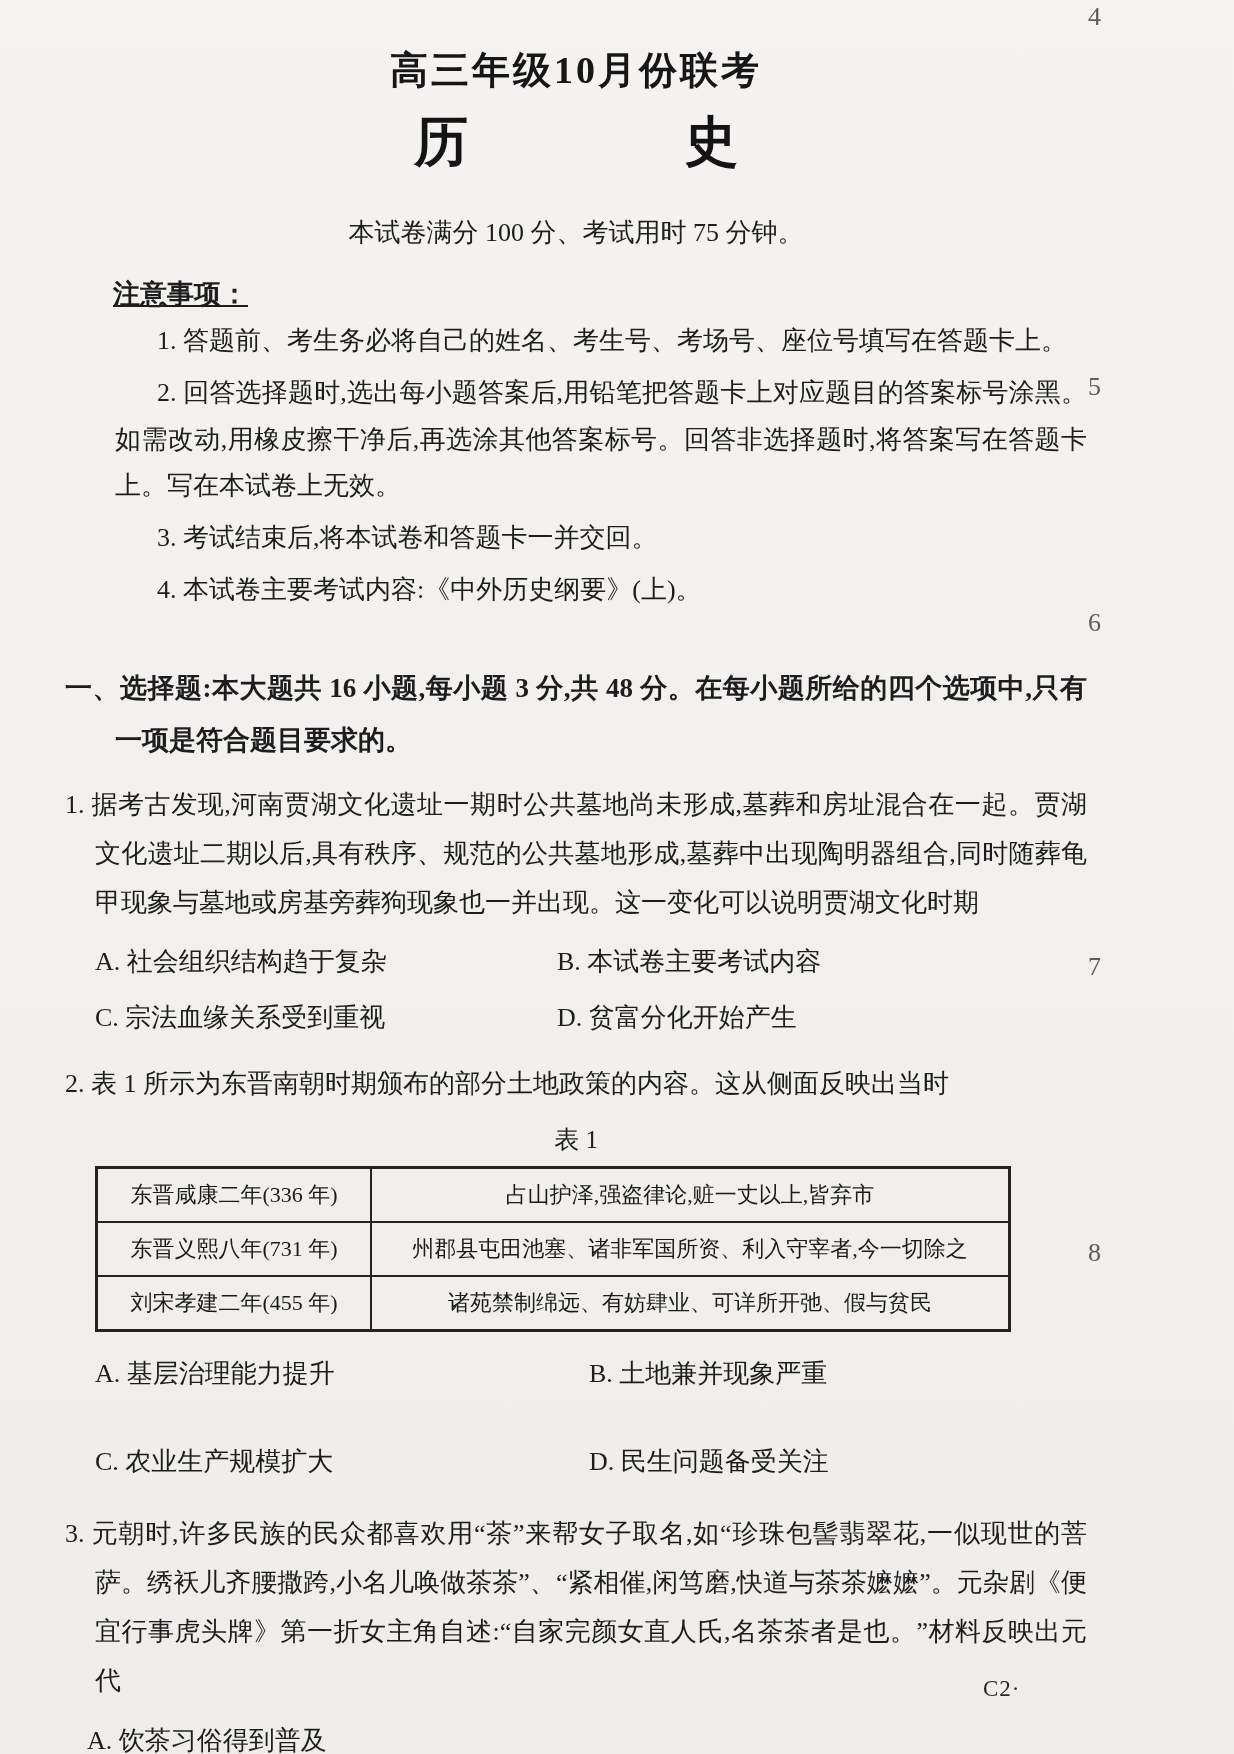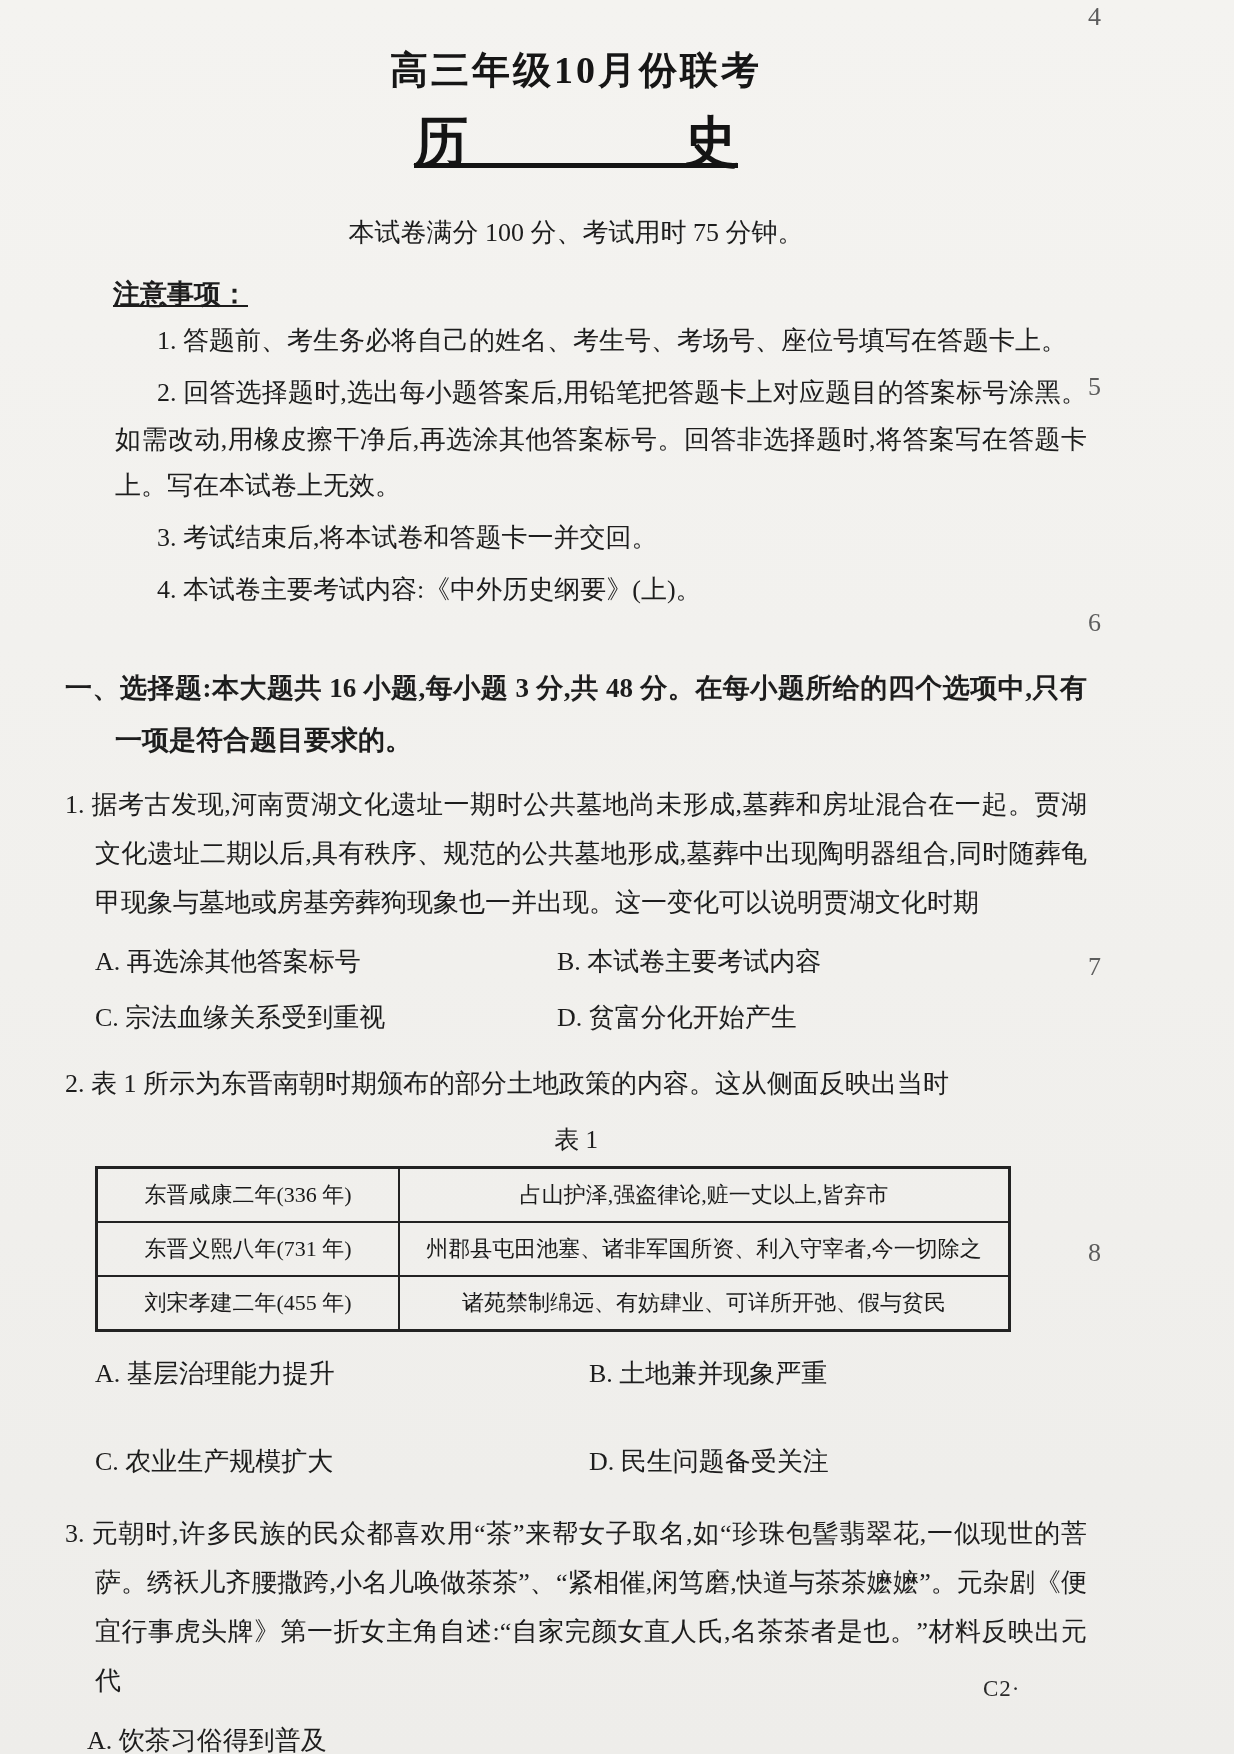--- a/index.html
+++ b/index.html
@@ -10,21 +10,21 @@
     color:#1d1d1d;
     position:relative;overflow:hidden;
   }
   .content{position:absolute;left:65px;top:0;width:1022px;}
   .title{
     text-align:center;font-size:38px;font-weight:bold;
     margin:0;padding-top:45px;letter-spacing:3px;color:#161616;
   }
   .subject{
     text-align:center;font-size:54px;font-weight:bold;
-    margin:10px 0 0 0;color:#141414;text-decoration:underline;
+    margin:10px 0 0 0;color:#141414;
   }
   .exam-info{text-align:center;font-size:26px;margin:36px 0 0 0;}
   .notice-heading{font-size:27px;font-weight:bold;margin:26px 0 0 48px;text-decoration:underline;}
   .notice-item{
     font-size:26px;line-height:1.78;margin:6px 0 0 0;
     margin-left:50px;text-indent:42px;text-align:justify;
   }
   .section-heading{
     font-size:27px;font-weight:bold;line-height:1.95;
     margin:48px 0 0 0;padding-left:50px;text-indent:-50px;text-align:justify;
@@ -41,21 +41,21 @@
   .opts2 .opt{line-height:2.16;}
   .opts1{margin-left:22px;font-size:26px;margin-top:6px;}
   .opts1 .opt{display:block;line-height:2.25;}
   .tbl-caption{text-align:center;font-size:25px;margin:14px 0 10px 0;font-family:Liberation Serif, serif;}
   table.tbl{
     border-collapse:collapse;margin-left:30px;width:916px;
     border:3px solid #232323;table-layout:fixed;
   }
   table.tbl td{
     border:2px solid #232323;font-size:22px;text-align:center;
-    padding:11px 16px;color:#1a1a1a;margin-top:14px;
+    padding:11px 2px;color:#1a1a1a;margin-top:14px;
   }
   table.tbl td.year{width:268px;}
   .footer-center{
     position:absolute;top:1760px;left:0;width:1100px;
     text-align:center;font-size:23px;color:#2a2a2a;
   }
   .footer-code{
     position:absolute;top:1676px;left:983px;font-size:23px;color:#2a2a2a;
     letter-spacing:1px;
   }
@@ -74,21 +74,21 @@
   <p class="notice-item">1. 答题前、考生务必将自己的姓名、考生号、考场号、座位号填写在答题卡上。</p>
   <p class="notice-item">2. 回答选择题时,选出每小题答案后,用铅笔把答题卡上对应题目的答案标号涂黑。如需改动,用橡皮擦干净后,再选涂其他答案标号。回答非选择题时,将答案写在答题卡上。写在本试卷上无效。</p>
   <p class="notice-item">3. 考试结束后,将本试卷和答题卡一并交回。</p>
   <p class="notice-item">4. 本试卷主要考试内容:《中外历史纲要》(上)。</p>
 
   <p class="section-heading">一、选择题:本大题共 16 小题,每小题 3 分,共 48 分。在每小题所给的四个选项中,只有一项是符合题目要求的。</p>
 
   <div class="q-block">
     <p class="q-text">1. 据考古发现,河南贾湖文化遗址一期时公共墓地尚未形成,墓葬和房址混合在一起。贾湖文化遗址二期以后,具有秩序、规范的公共墓地形成,墓葬中出现陶明器组合,同时随葬龟甲现象与墓地或房基旁葬狗现象也一并出现。这一变化可以说明贾湖文化时期</p>
     <div class="opts2">
-      <span class="opt">A. 再选涂其他答案标号</span>
+      <span class="opt">A. 社会组织结构趋于复杂</span>
       <span class="opt">B. 本试卷主要考试内容</span>
       <span class="opt">C. 宗法血缘关系受到重视</span>
       <span class="opt">D. 贫富分化开始产生</span>
     </div>
   </div>
 
   <div class="q-block">
     <p class="q-text">2. 表 1 所示为东晋南朝时期颁布的部分土地政策的内容。这从侧面反映出当时</p>
     <div class="tbl-caption">表 1</div>
     <table class="tbl">

